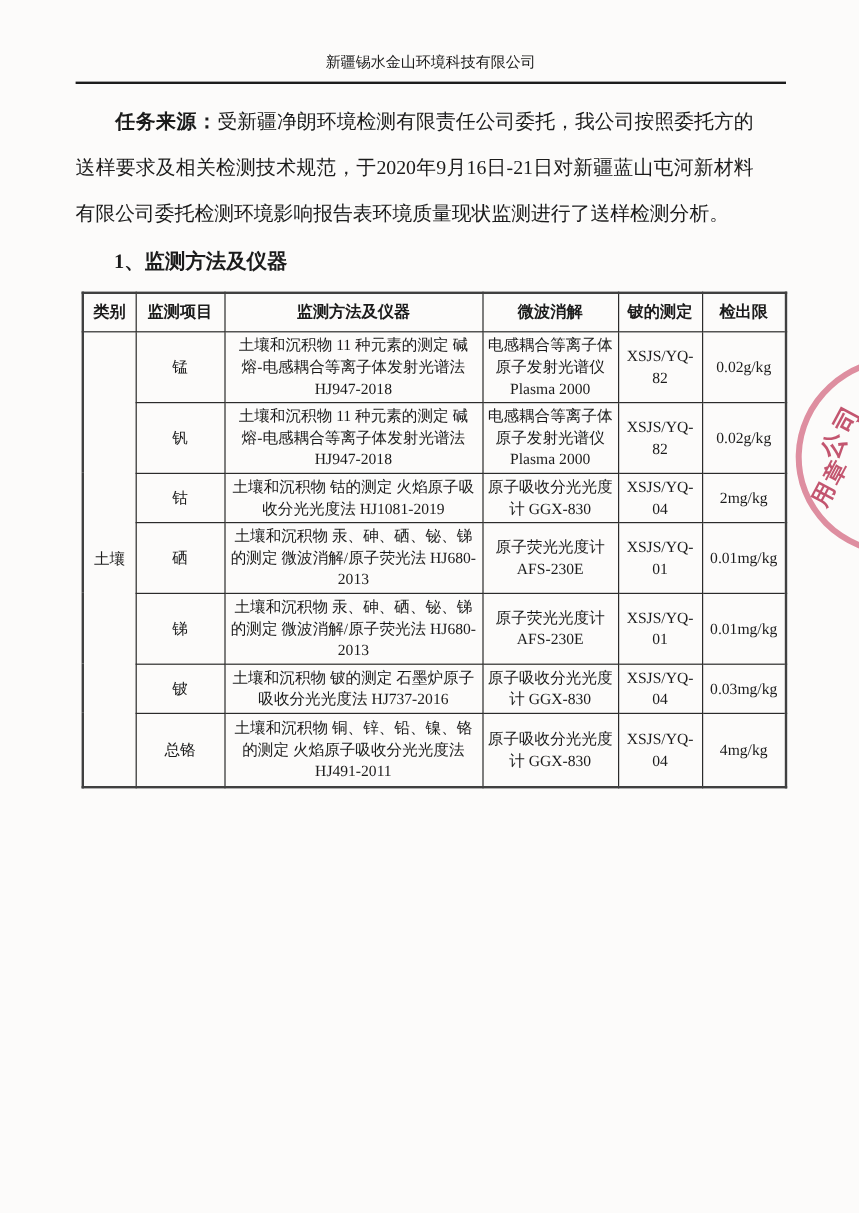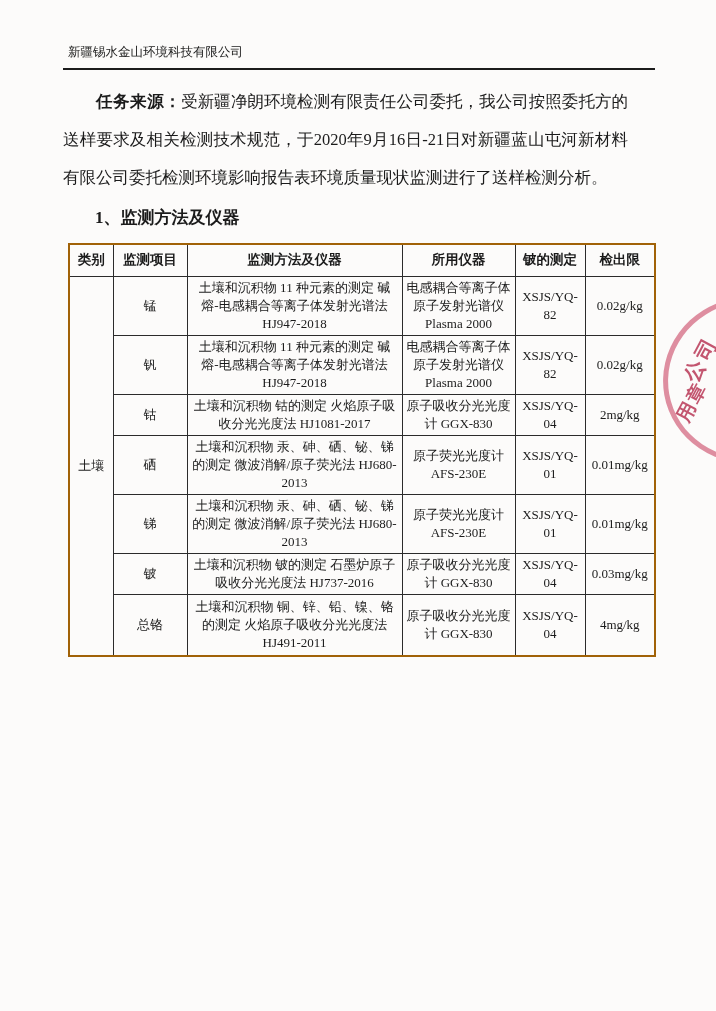--- a/index.html
+++ b/index.html
@@ -12,21 +12,21 @@
     height: 1011px;
     margin: 0 auto;
     background: #fcfbfa;
     overflow: hidden;
     box-shadow: 0 0 6px rgba(0,0,0,.25);
   }
 
   
   .doc-header {
     display: flex;
-    justify-content: flex-start;
+    justify-content: center;
     align-items: flex-end;
     padding: 44px 66px 0 68px;
     font-size: 12.5px;
     line-height: 17px;
   }
   .hdr-right { text-align: right; }
 
   .hdr-rule {
     margin: 7px 61px 0 63px;
     border-top: 2px solid #1c1c1c;
@@ -58,21 +58,21 @@
     font-size: 13px;
     line-height: 18px;
   }
   table.monitor th, table.monitor td {
     border: 1px solid #2b2b2b;
     text-align: center;
     vertical-align: middle;
     padding: 2px 3px;
     overflow: hidden;
   }
-  table.monitor { border: 2px solid #a16207; margin-top: 14px; }
+  table.monitor { border: 2px solid #404040; margin-top: 14px; }
   table.monitor th { font-weight: bold; font-size: 13.5px; }
   col.c-cat   { width: 44px; }
   col.c-item  { width: 74px; }
   col.c-meth  { width: 215px; }
   col.c-inst  { width: 113px; }
   col.c-id    { width: 70px; }
   col.c-lim   { width: 70px; }
 
   thead tr          { height: 32px; }
   tbody tr:nth-child(1) { height: 55px; }
@@ -124,21 +124,21 @@
         <col class="c-meth">
       <col class="c-inst">
         <col class="c-id">
         <col class="c-lim">
     </colgroup>
     <thead>
       <tr>
         <th>类别</th>
         <th>监测项目</th>
         <th>监测方法及仪器</th>
-        <th>所用仪器</th>
+        <th>微波消解</th>
         <th>铍的测定</th>
         <th>检出限</th>
       </tr>
     </thead>
     <tbody>
       <tr>
         <td rowspan="7">土壤</td>
         <td>锰</td>
         <td>土壤和沉积物 11 种元素的测定 碱熔-电感耦合等离子体发射光谱法 HJ947-2018</td>
         <td>电感耦合等离子体原子发射光谱仪 Plasma 2000</td>
@@ -147,21 +147,21 @@
       </tr>
       <tr>
         <td>钒</td>
         <td>土壤和沉积物 11 种元素的测定 碱熔-电感耦合等离子体发射光谱法 HJ947-2018</td>
         <td>电感耦合等离子体原子发射光谱仪 Plasma 2000</td>
         <td>XSJS/YQ-82</td>
         <td>0.02g/kg</td>
       </tr>
       <tr>
         <td>钴</td>
-        <td>土壤和沉积物 钴的测定 火焰原子吸收分光光度法 HJ1081-2017</td>
+        <td>土壤和沉积物 钴的测定 火焰原子吸收分光光度法 HJ1081-2019</td>
         <td>原子吸收分光光度计 GGX-830</td>
         <td>XSJS/YQ-04</td>
         <td>2mg/kg</td>
       </tr>
       <tr>
         <td>硒</td>
         <td>土壤和沉积物 汞、砷、硒、铋、锑的测定 微波消解/原子荧光法 HJ680-2013</td>
         <td>原子荧光光度计 AFS-230E</td>
         <td>XSJS/YQ-01</td>
         <td>0.01mg/kg</td>

